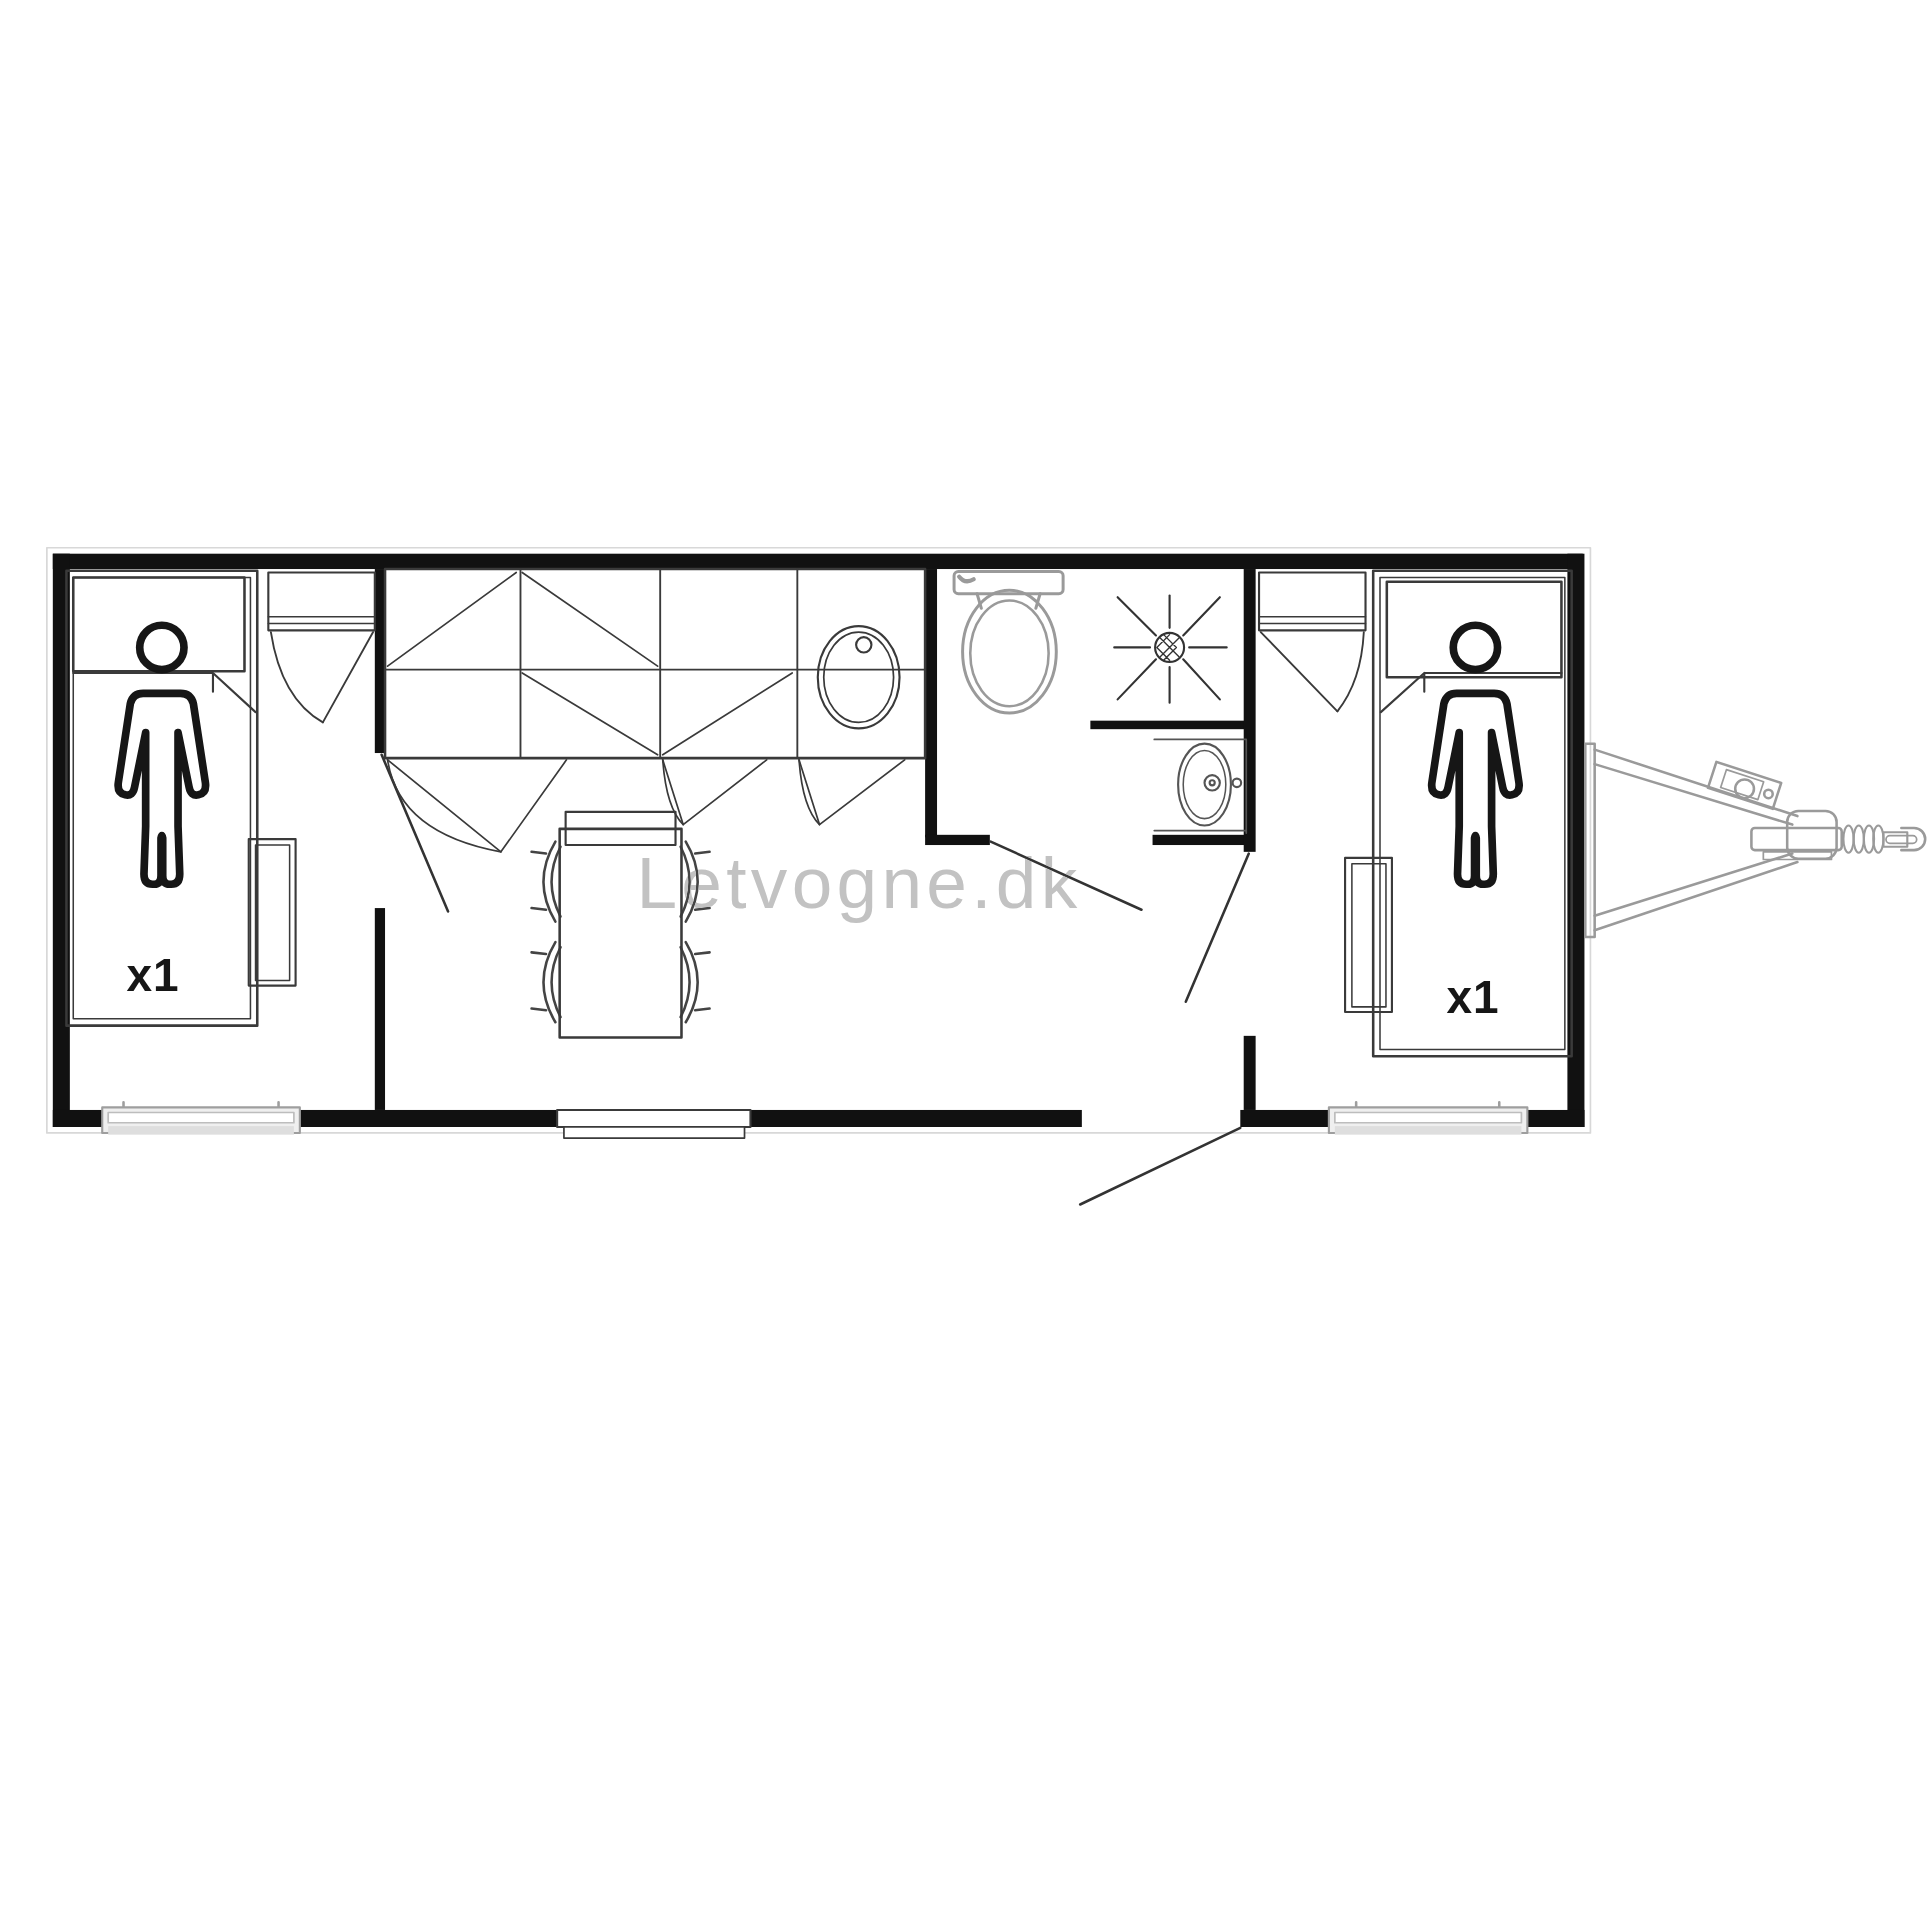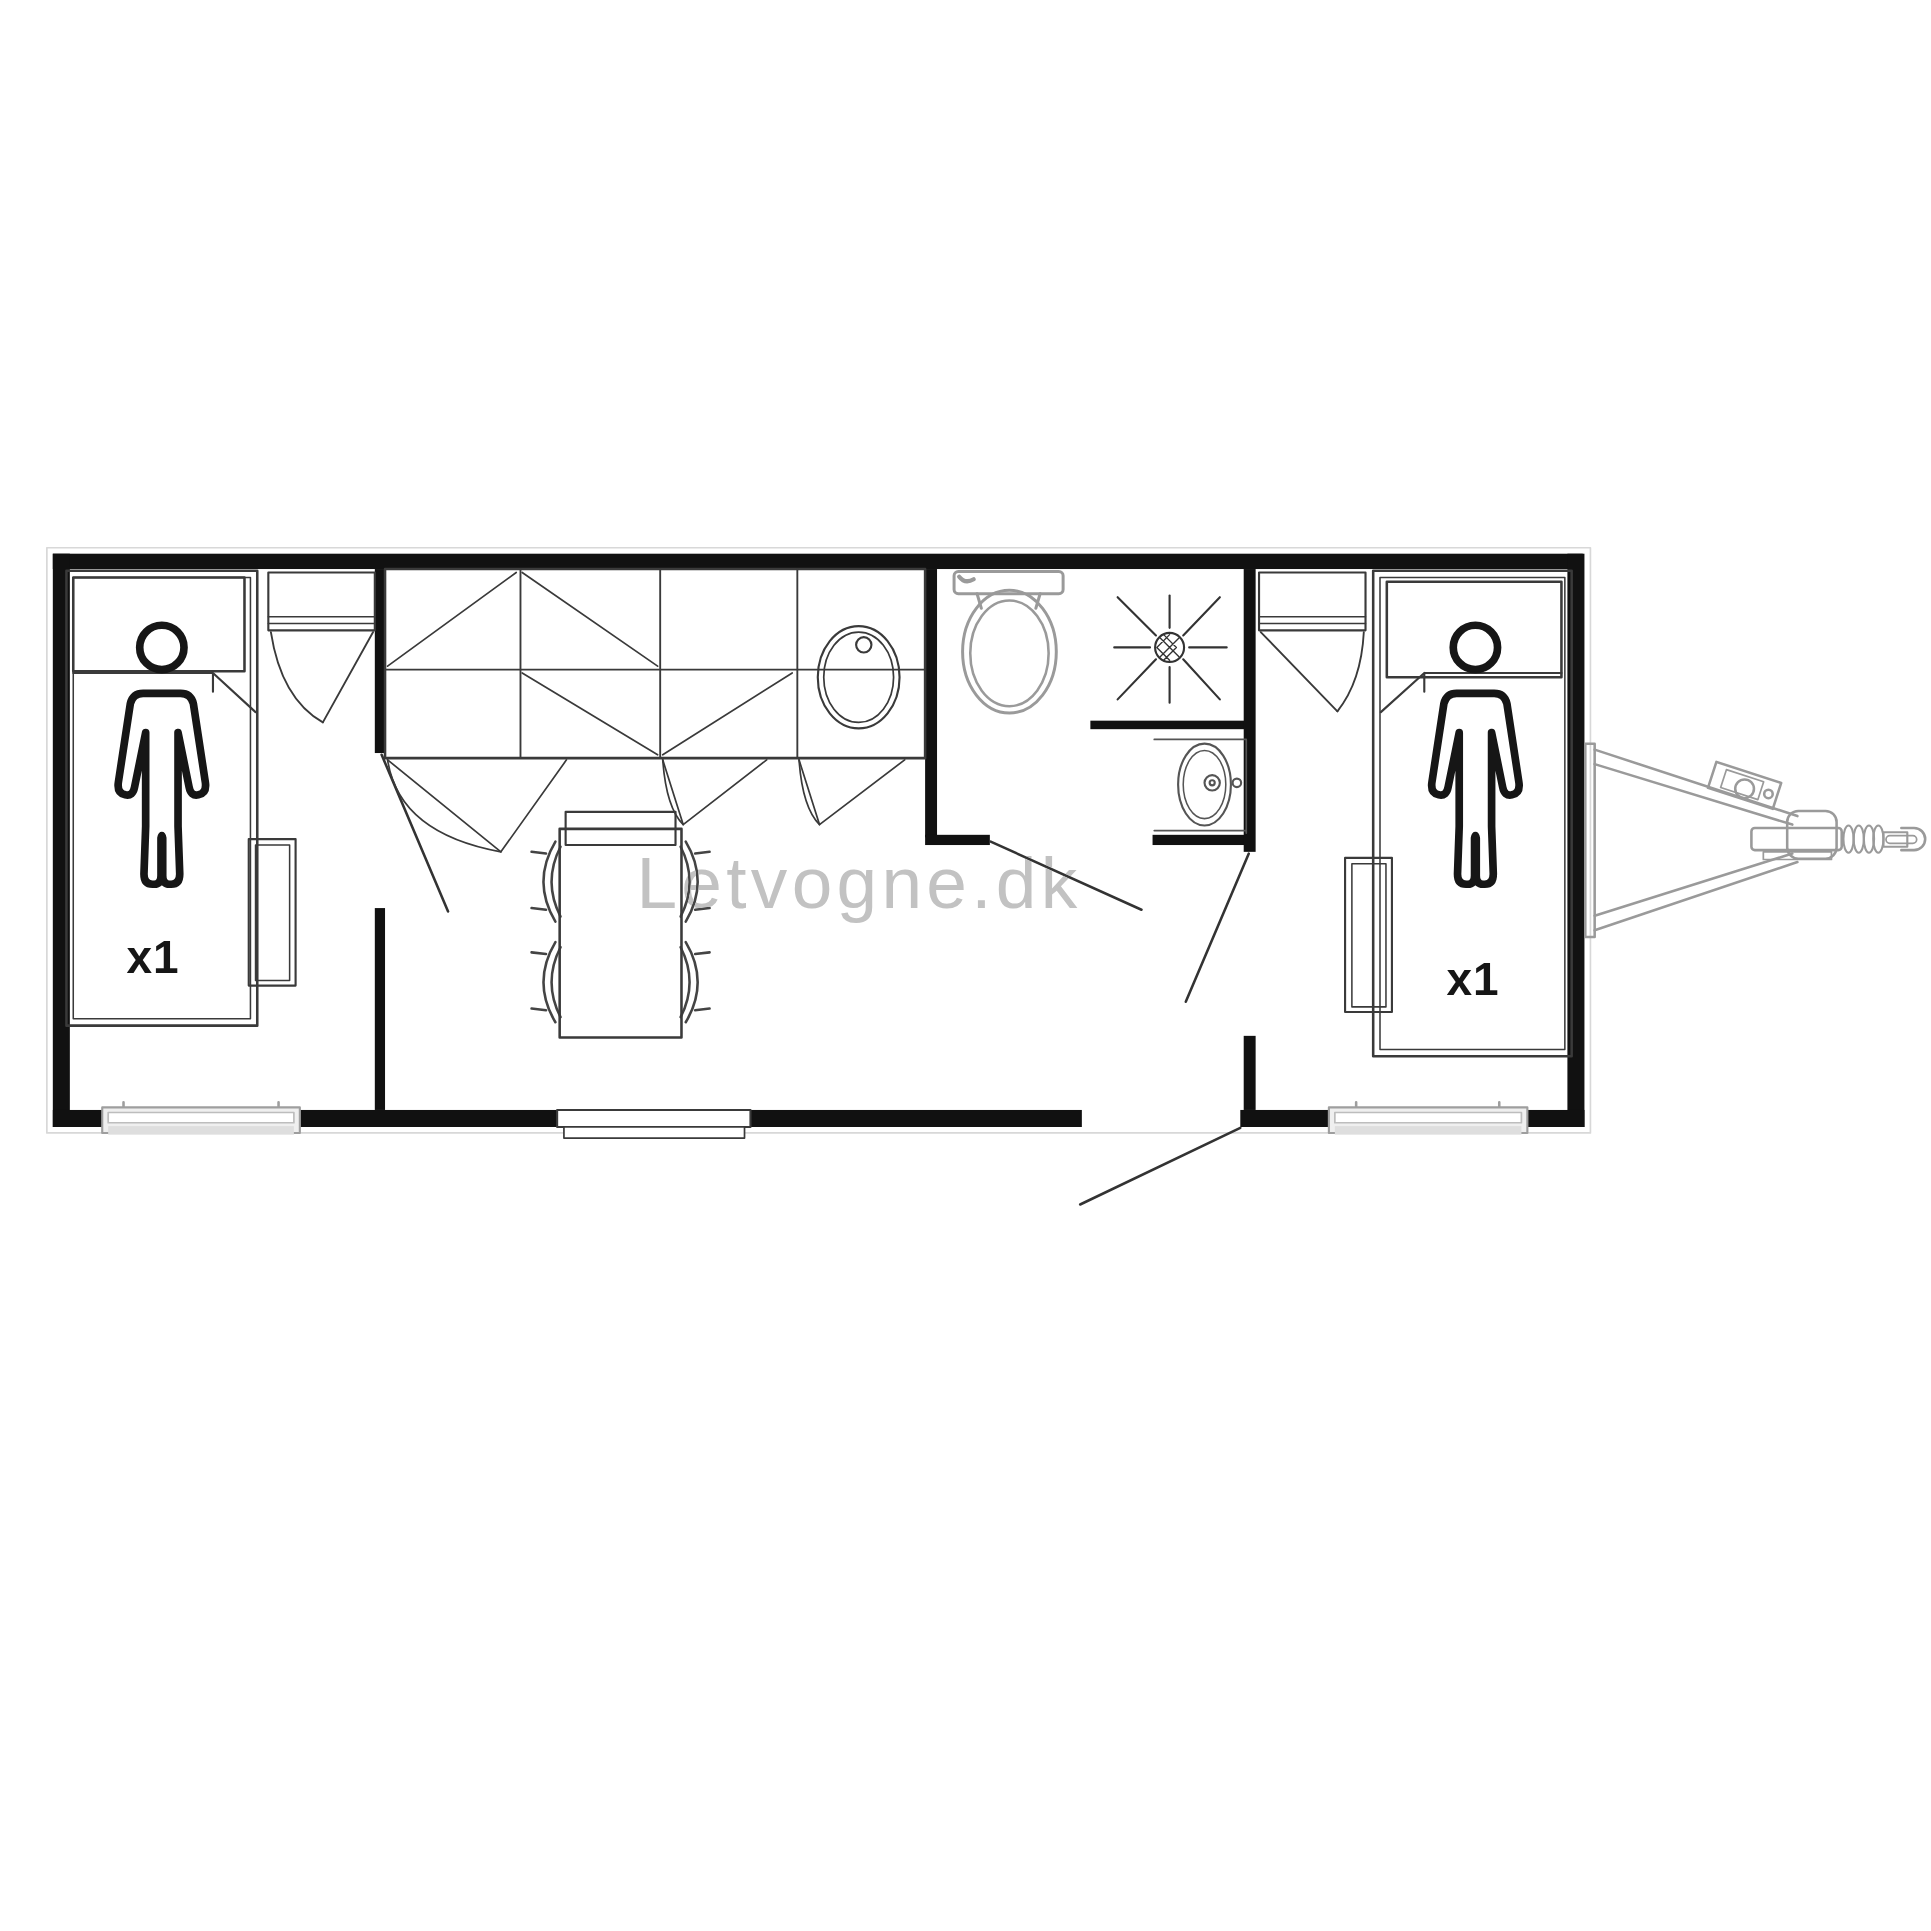--- a/index.html
+++ b/index.html
@@ -1,20 +1,20 @@
 <!DOCTYPE html>
 <html style="font-size:13.6px"><head>
 <meta charset="utf-8">
 <style>
   html,body{margin:0;padding:0;background:#ffffff;}
   .canvas{position:relative;width:1932px;height:1932px;background:#ffffff;overflow:hidden;
           font-family:"Liberation Sans", sans-serif;}
   .canvas svg{position:absolute;left:0;top:0;}
   .bed-label{position:absolute;transform:translateX(-50%);font-weight:800;font-size:46px;
-             color:#161616;letter-spacing:0.9px;line-height:1;}
+             color:#161616;letter-spacing:0.9px;line-height:1;margin-top:18px;}
   .watermark{position:absolute;transform:translateX(-50%);font-size:73px;font-weight:400;
              letter-spacing:4.3px;color:#c2c2c2;mix-blend-mode:darken;white-space:nowrap;line-height:1;}
 </style>
 </head>
 <body>
 
 <div class="canvas">
 
 <svg width="1932" height="1932" viewBox="0 0 2268 2268" fill="none" stroke-linecap="round" stroke-linejoin="round">
 

